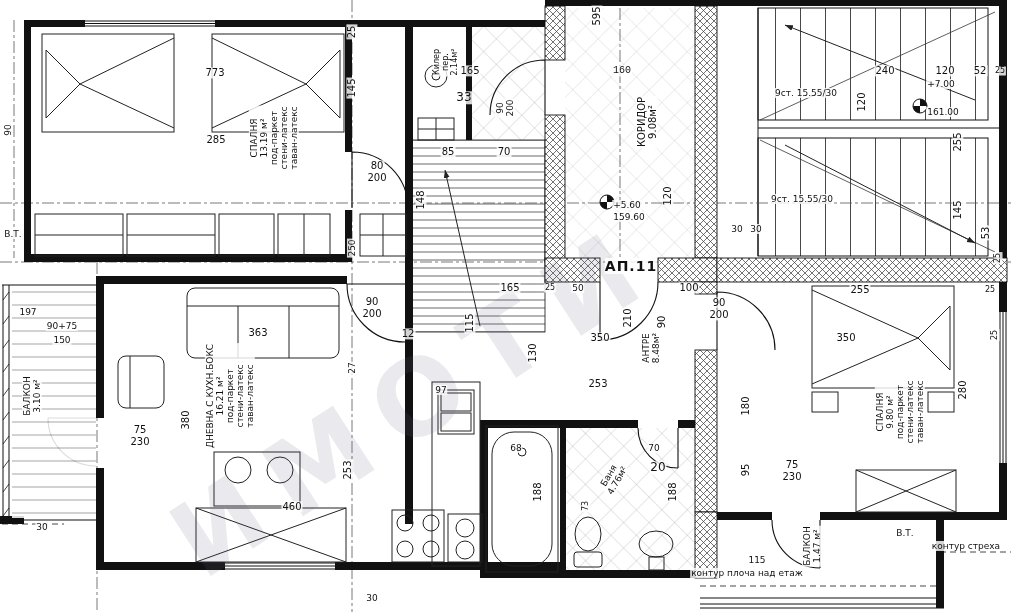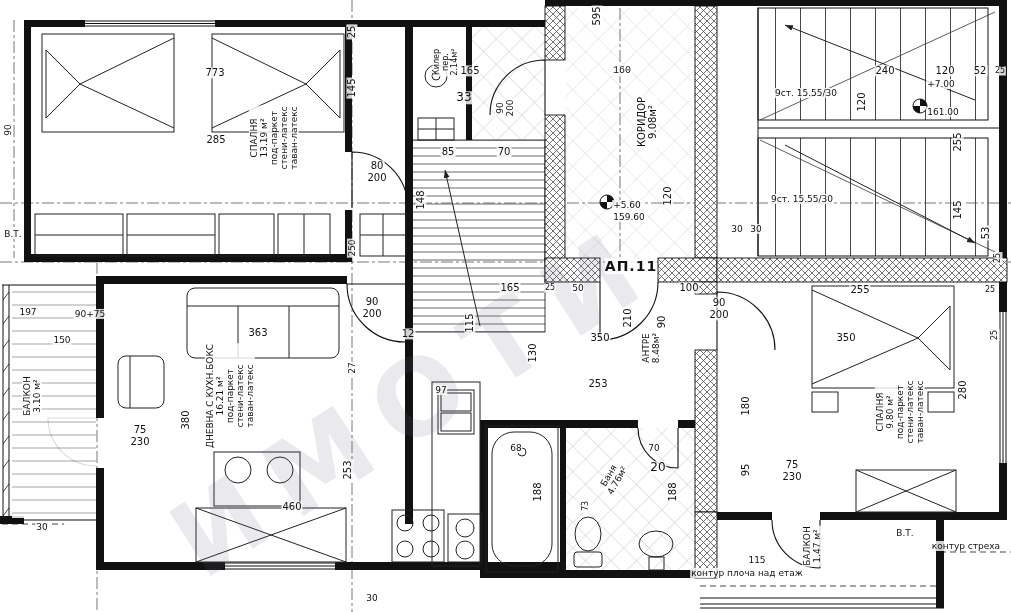--- a/index.html
+++ b/index.html
@@ -473,21 +473,21 @@
       </div>
       <div class="lbl" style="left: 140px; top: 430px; font-size: 10px; transform: translate(-50%, -50%) rotate(0deg);">
         <div>75</div>
       </div>
       <div class="lbl" style="left: 140px; top: 442px; font-size: 10px; transform: translate(-50%, -50%) rotate(0deg);">
         <div>230</div>
       </div>
       <div class="lbl" style="left: 28px; top: 312px; font-size: 9px; transform: translate(-50%, -50%) rotate(0deg);">
         <div>197</div>
       </div>
-      <div class="lbl" style="left: 62px; top: 314px; font-size: 9px; transform: translate(-50%, -50%) rotate(0deg); margin-left: 28px;">
+      <div class="lbl" style="left: 62px; top: 326px; font-size: 9px; transform: translate(-50%, -50%) rotate(0deg);">
         <div>90+75</div>
       </div>
       <div class="lbl" style="left: 62px; top: 340px; font-size: 9px; transform: translate(-50%, -50%) rotate(0deg);">
         <div>150</div>
       </div>
       <div class="lbl" style="left: 42px; top: 527px; font-size: 9px; transform: translate(-50%, -50%) rotate(0deg);">
         <div>30</div>
       </div>
       <div class="lbl" style="left: 8px; top: 130px; font-size: 9px; transform: translate(-50%, -50%) rotate(-90deg);">
         <div>90</div>

